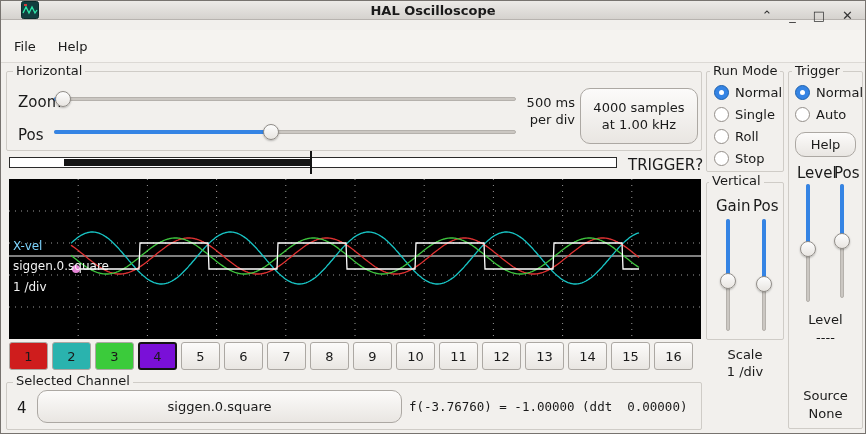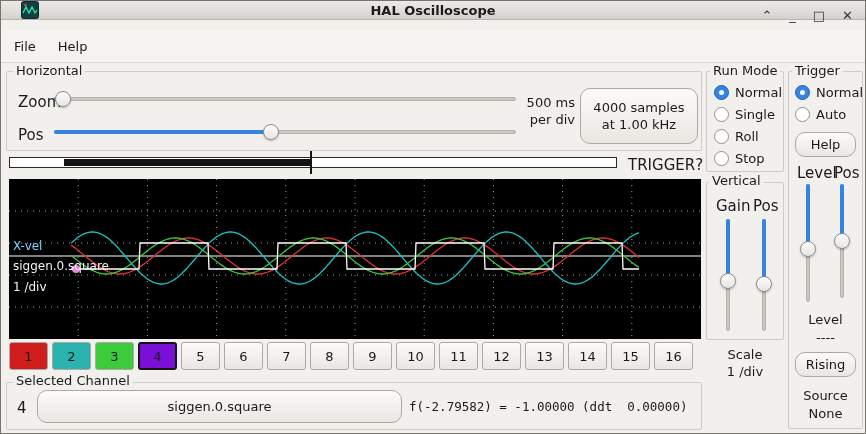--- a/index.html
+++ b/index.html
@@ -174,21 +174,20 @@
       <div class="fill" style="height: 55%;"></div>
       <div class="knob" style="top: calc(55% - 8px);"></div>
     </div>
     <div class="vslider" style="left:45px;top:112px;height:114px">
       <div class="track"></div>
       <div class="fill" style="height: 50%;"></div>
       <div class="knob" style="top: calc(50% - 8px);"></div>
     </div>
     <div class="centered" style="top:240px">Level</div>
     <div class="centered" style="top:258px">----</div>
-    <div class="btn" style="left:6px;top:280px;width:61px;height:25px">Rising</div>
     <div class="centered" style="top:316px">Source</div>
     <div class="centered" style="top:334px">None</div>
   </div>
 
   <span class="frame-label" style="left:708px;top:172px">Vertical</span>
   <div class="frame" style="left:705px;top:181px;width:78px;height:158px">
     <span class="lbl" style="left:9px;top:14px">Gain</span>
     <span class="lbl" style="left:46px;top:14px">Pos</span>
     <div class="vslider" style="left:13px;top:36px;height:112px">
       <div class="track"></div>
@@ -221,16 +220,16 @@
       <div class="chan-btn">13</div>
       <div class="chan-btn">14</div>
       <div class="chan-btn">15</div>
       <div class="chan-btn">16</div>
     </div>
 
   <span class="frame-label" style="left:12px;top:372px">Selected Channel</span>
   <div class="frame" style="left:5px;top:381px;width:696px;height:48px">
     <span class="lbl" style="left:10px;top:16px">4</span>
     <div class="btn" style="left:30px;top:7px;width:365px;height:33px">siggen.0.square</div>
-    <span class="readout" style="left:402px;top:16px">f(-2.79582) = -1.00000 (ddt  0.00000)</span>
+    <span class="readout" style="left:402px;top:16px">f(-3.76760) = -1.00000 (ddt  0.00000)</span>
   </div>
 
 </div>
 
 </body></html>

